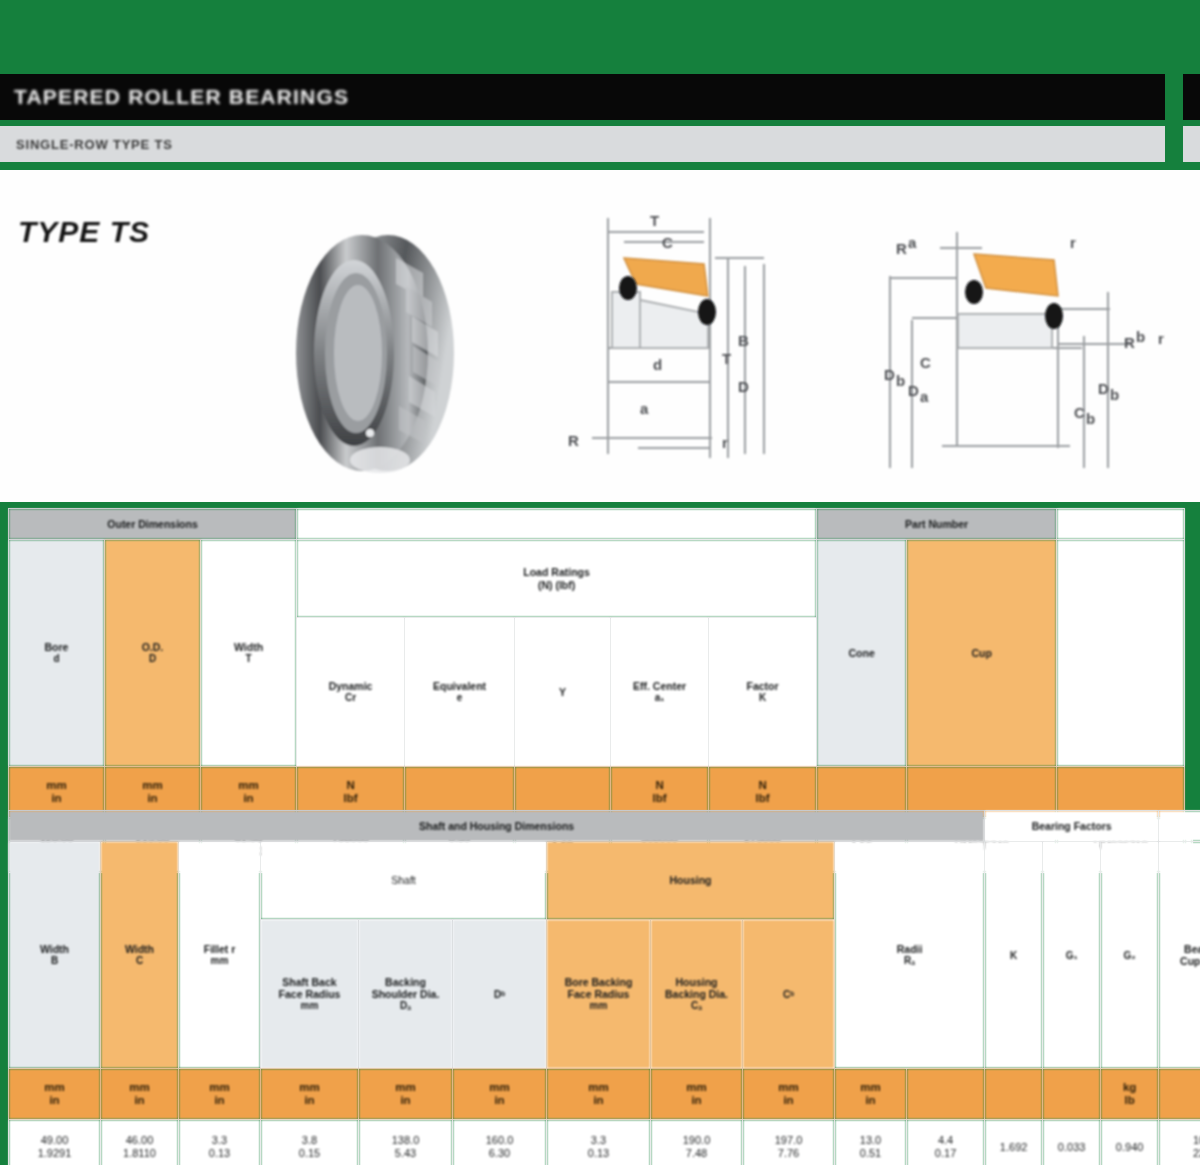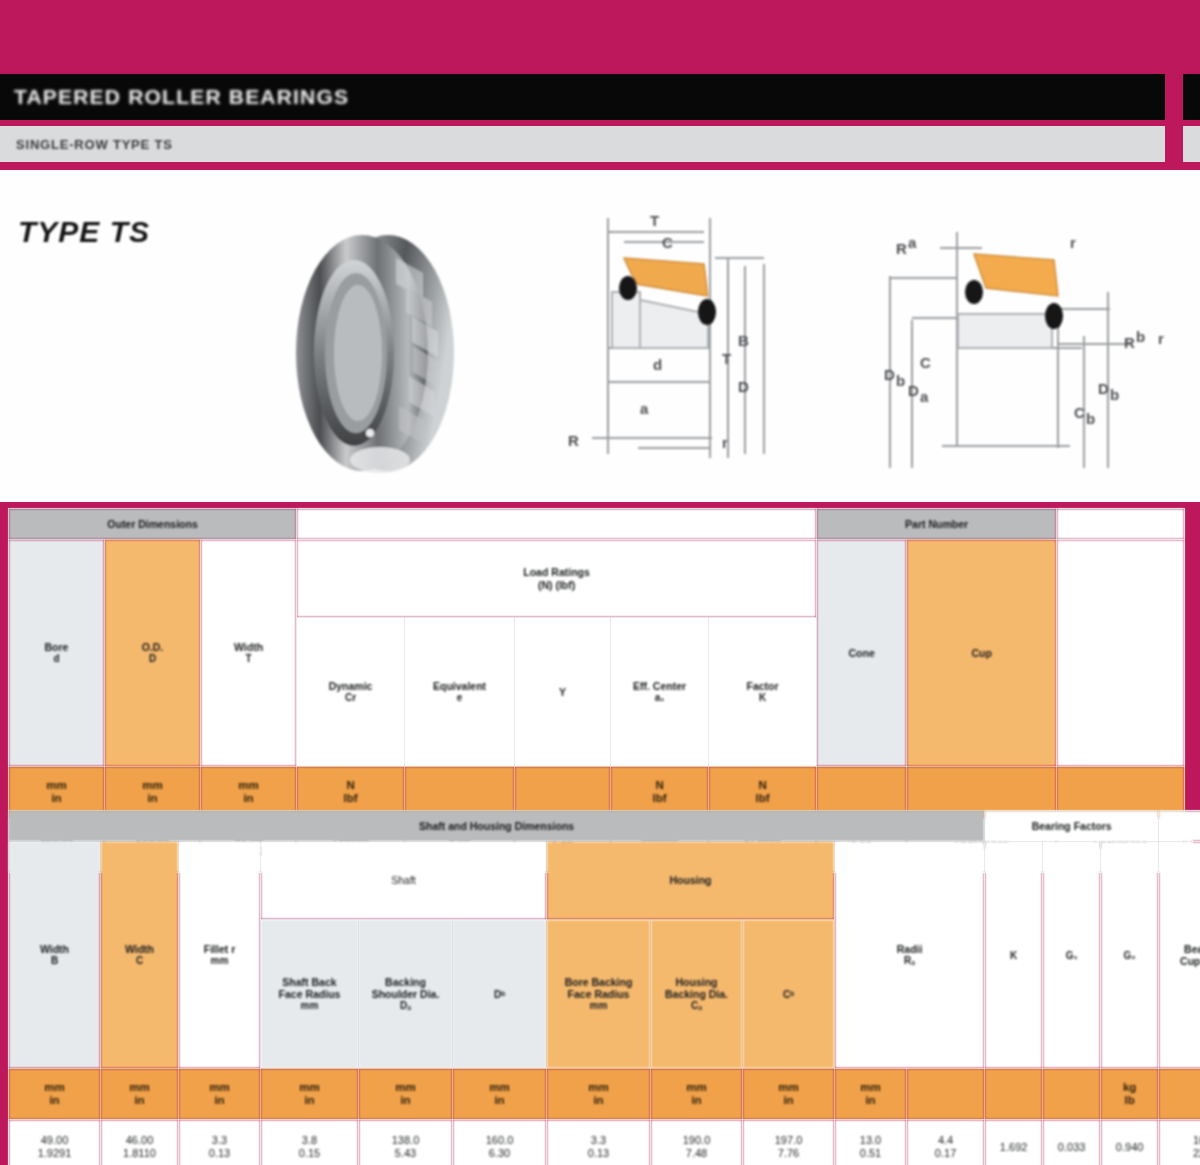--- a/index.html
+++ b/index.html
@@ -4,21 +4,21 @@
 <style>
   html,body{margin:0;padding:0;}
   body{
     width:1200px;height:1165px;
     background:#ffffff;
     font-family:"Liberation Sans",sans-serif;
     overflow:hidden;
     position:relative;
     color:#1b1b1b;
   }
-  .page{position:absolute;inset:0;background:#be185d;}
+  .page{position:absolute;inset:0;background:#15803d;}
 
   
   .title-bar{
     position:absolute;left:0;top:74px;width:1165px;height:46px;
     background:#080808;
     display:flex;align-items:center;
   }
   .title-bar .t{
     margin-left:14px;
     color:#f2f2f2;font-size:21px;font-weight:bold;letter-spacing:1.2px;

